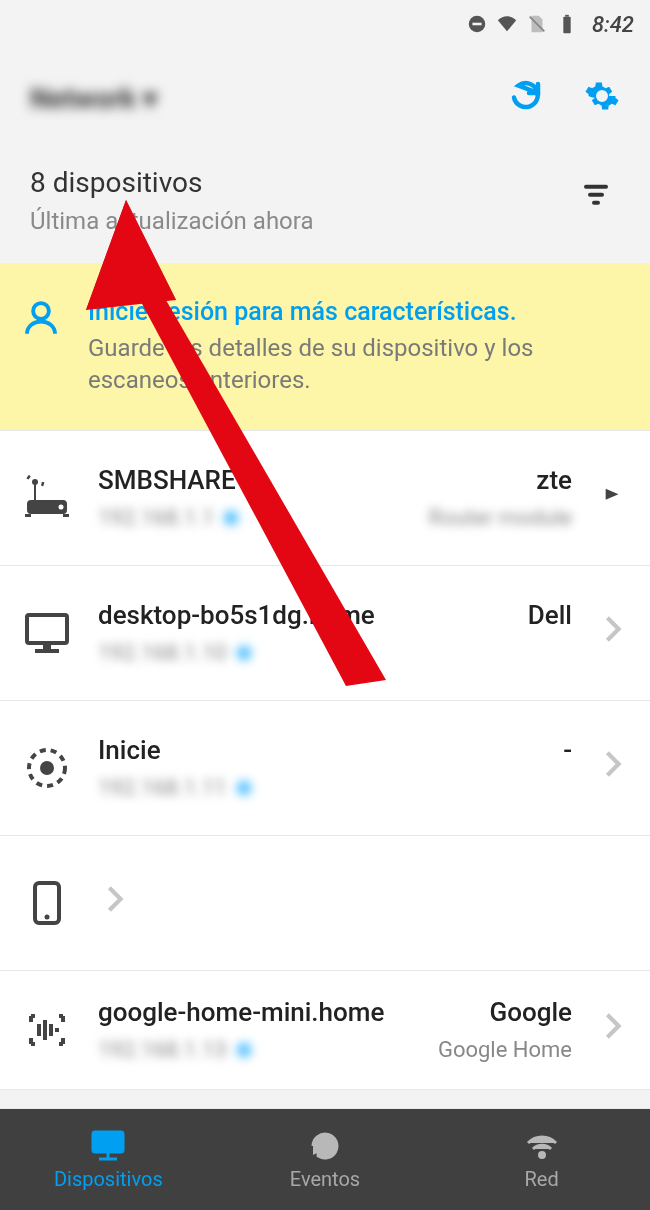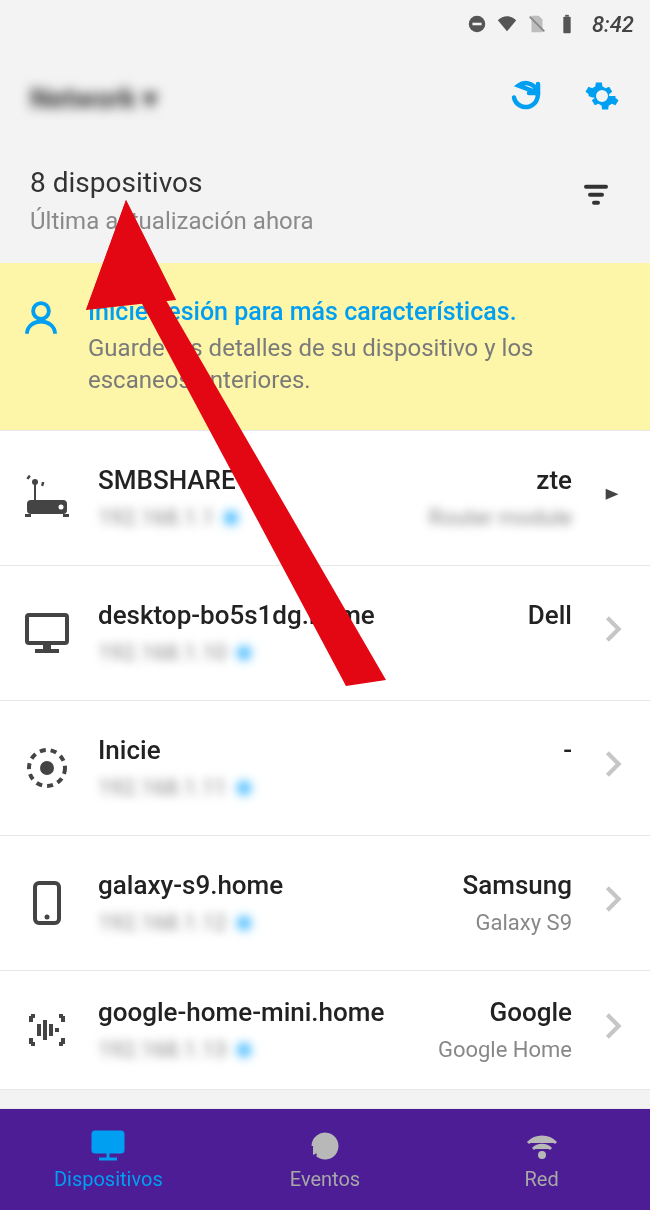--- a/index.html
+++ b/index.html
@@ -43,21 +43,21 @@
   .device-ip { font-size: 22px; color: #888; filter: blur(5px); display: flex; align-items: center; gap: 10px; }
   .blue-dot { width: 14px; height: 14px; background:#3db8ff; border-radius: 50%; display:inline-block; filter: blur(2px); }
   .device-model { font-size: 22px; color: #888; }
   .device-model.blur { filter: blur(5px); }
   .device-tail { width: 34px; display:flex; flex-direction: column; align-items:center; gap: 28px; }
   .flag-icon svg { width: 22px; height: 22px; fill:#444; }
   .chevron { color: #c0c0c0; font-size: 30px; }
   .chevron svg { width: 18px; height: 28px; stroke:#c6c6c6; fill:none; stroke-width:3;}
   
   
-  .bottom-nav { position: absolute; bottom: 0; left: 0; right: 0; height: 102px; background: #4c1d95; border-top: 1px solid #e8e8e8; display: flex; justify-content: flex-end; }
+  .bottom-nav { position: absolute; bottom: 0; left: 0; right: 0; height: 102px; background: #404040; border-top: 1px solid #e8e8e8; display: flex; justify-content: flex-end; }
   .nav-item { flex: 1; display: flex; flex-direction: column; align-items: center; justify-content: center; gap: 4px; }
   .nav-item svg { width: 40px; height: 34px; }
   .nav-label { font-size: 20px; }
   .nav-item.active .nav-label { color: #009ff2; }
   .nav-item.active svg { stroke:#009ff2; fill:#009ff2;}
   .nav-item.inactive .nav-label { color: #a7a7a7; }
   .nav-item.inactive svg { stroke:#b8b8b8; fill:#b8b8b8; }
   
   
   .red-arrow { position: absolute; top: 180px; left: 86px; pointer-events: none; z-index: 100; }
@@ -215,33 +215,20 @@
     </div>
   </div>
 
   <div class="device">
     <div class="device-icon">
       <svg viewBox="0 0 48 48">
           <rect x="12" y="4" width="24" height="40" rx="4" fill="none" stroke="#444" stroke-width="4"></rect>
           <circle cx="24" cy="38" r="2.5"></circle>
         </svg>
     </div>
-    <div class="device-body">
-      <div class="device-top">
-        <span class="device-name">galaxy-s9.home</span>
-        <span class="device-vendor">Samsung</span>
-      </div>
-      <div class="device-bottom">
-        <span class="device-ip">
-            <span>192.168.1.12</span>
-            <span class="blue-dot"></span>
-          </span>
-        <span class="device-model">Galaxy S9</span>
-      </div>
-    </div>
     <div class="device-tail">
       <span class="chevron"><svg viewBox="0 0 12 20">
             <path d="M2 2l8 8-8 8"></path>
           </svg></span>
     </div>
   </div>
 
   <div class="device" style="height:120px;">
     <div class="device-icon">
       <svg viewBox="0 0 48 48" fill="none" stroke="#444" stroke-width="4">

